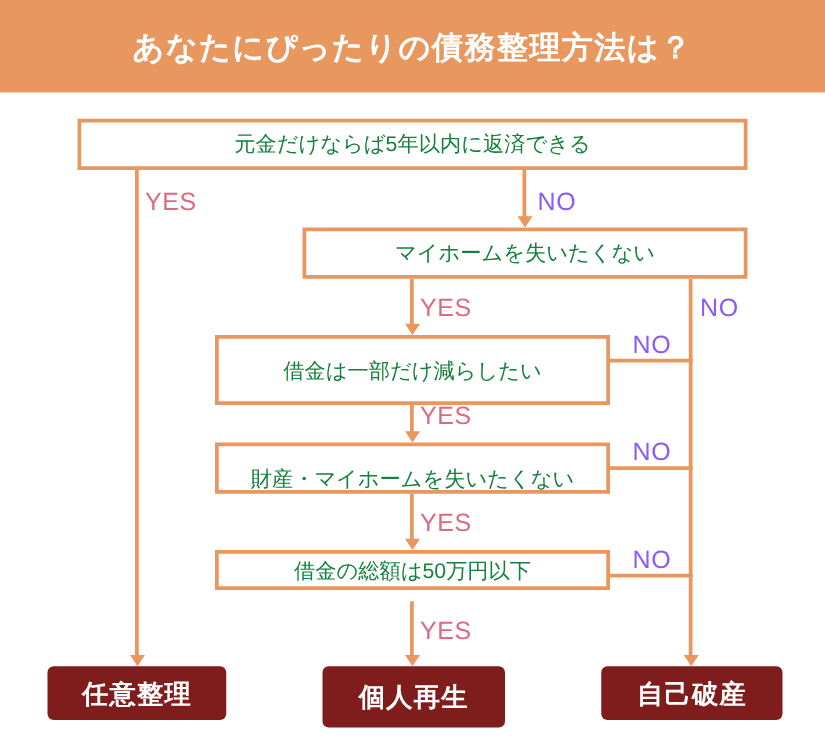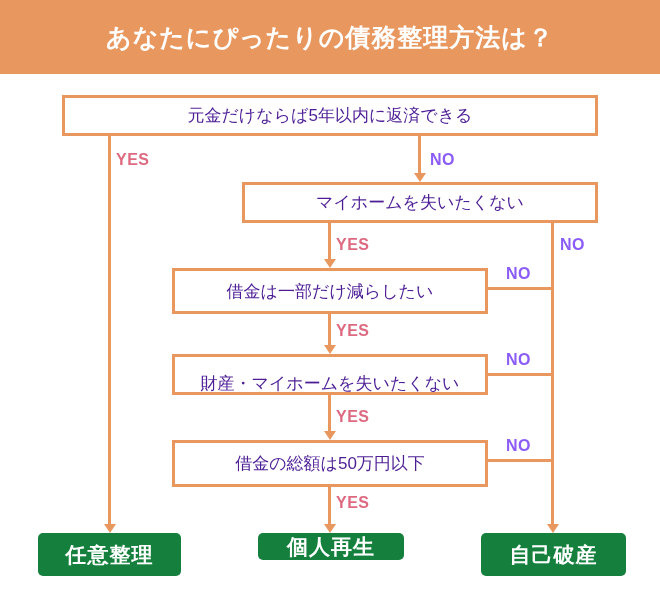--- a/index.html
+++ b/index.html
@@ -51,51 +51,51 @@
     box-sizing: border-box;
     border: 3px solid #e8975f;
     background: #ffffff;
     display: flex;
     align-items: center;
     justify-content: center;
     z-index: 3;
   }
   .qbox-label {
     font-size: 17px;
-    color: #4c1d95;
+    color: #15803d;
     white-space: nowrap;
     line-height: 1;
   }
 
   #qbox-0 { left: 62px;  top: 95px;  width: 536px; height: 41px; }
   #qbox-1 { left: 242px; top: 182px; width: 356px; height: 41px; }
-  #qbox-2 { left: 172px; top: 268px; width: 316px; height: 46px; }
+  #qbox-2 { left: 172px; top: 268px; width: 316px; height: 56px; }
   #qbox-3 { left: 172px; top: 354px; width: 316px; height: 41px; align-items: flex-end; }
-  #qbox-4 { left: 172px; top: 440px; width: 316px; height: 47px; }
+  #qbox-4 { left: 172px; top: 440px; width: 316px; height: 32px; }
 
   
   .rbox {
     position: absolute;
     box-sizing: border-box;
-    background: #15803d;
+    background: #7f1d1d;
     border-radius: 5px;
     display: flex;
     align-items: center;
     justify-content: center;
     z-index: 3;
   }
   .rbox-label {
     color: #ffffff;
     font-size: 21px;
     font-weight: bold;
     letter-spacing: 1px;
     white-space: nowrap;
   }
   #rbox-0 { left: 38px;  top: 533px; width: 143px; height: 43px; }
-  #rbox-1 { left: 258px; top: 533px; width: 146px; height: 27px; }
+  #rbox-1 { left: 258px; top: 533px; width: 146px; height: 49px; }
   #rbox-2 { left: 481px; top: 533px; width: 145px; height: 43px; }
 
   
   .vline {
     position: absolute;
     width: 3px;
     background: #e8975f;
     z-index: 1;
   }
   .hline {
@@ -110,22 +110,22 @@
     height: 0;
     border-left: 6px solid transparent;
     border-right: 6px solid transparent;
     border-top: 9px solid #e8975f;
     z-index: 2;
   }
 
   
   .branch-label {
     position: absolute;
-    font-size: 16px;
-    font-weight: bold;
+    font-size: 20px;
+    font-weight: normal;
     letter-spacing: 0.5px;
     z-index: 4;
     white-space: nowrap;
   }
   .yes { color: #dd6a80; }
   .no  { color: #8b5cf6; }
 </style>
 </head>
 <body>
 

